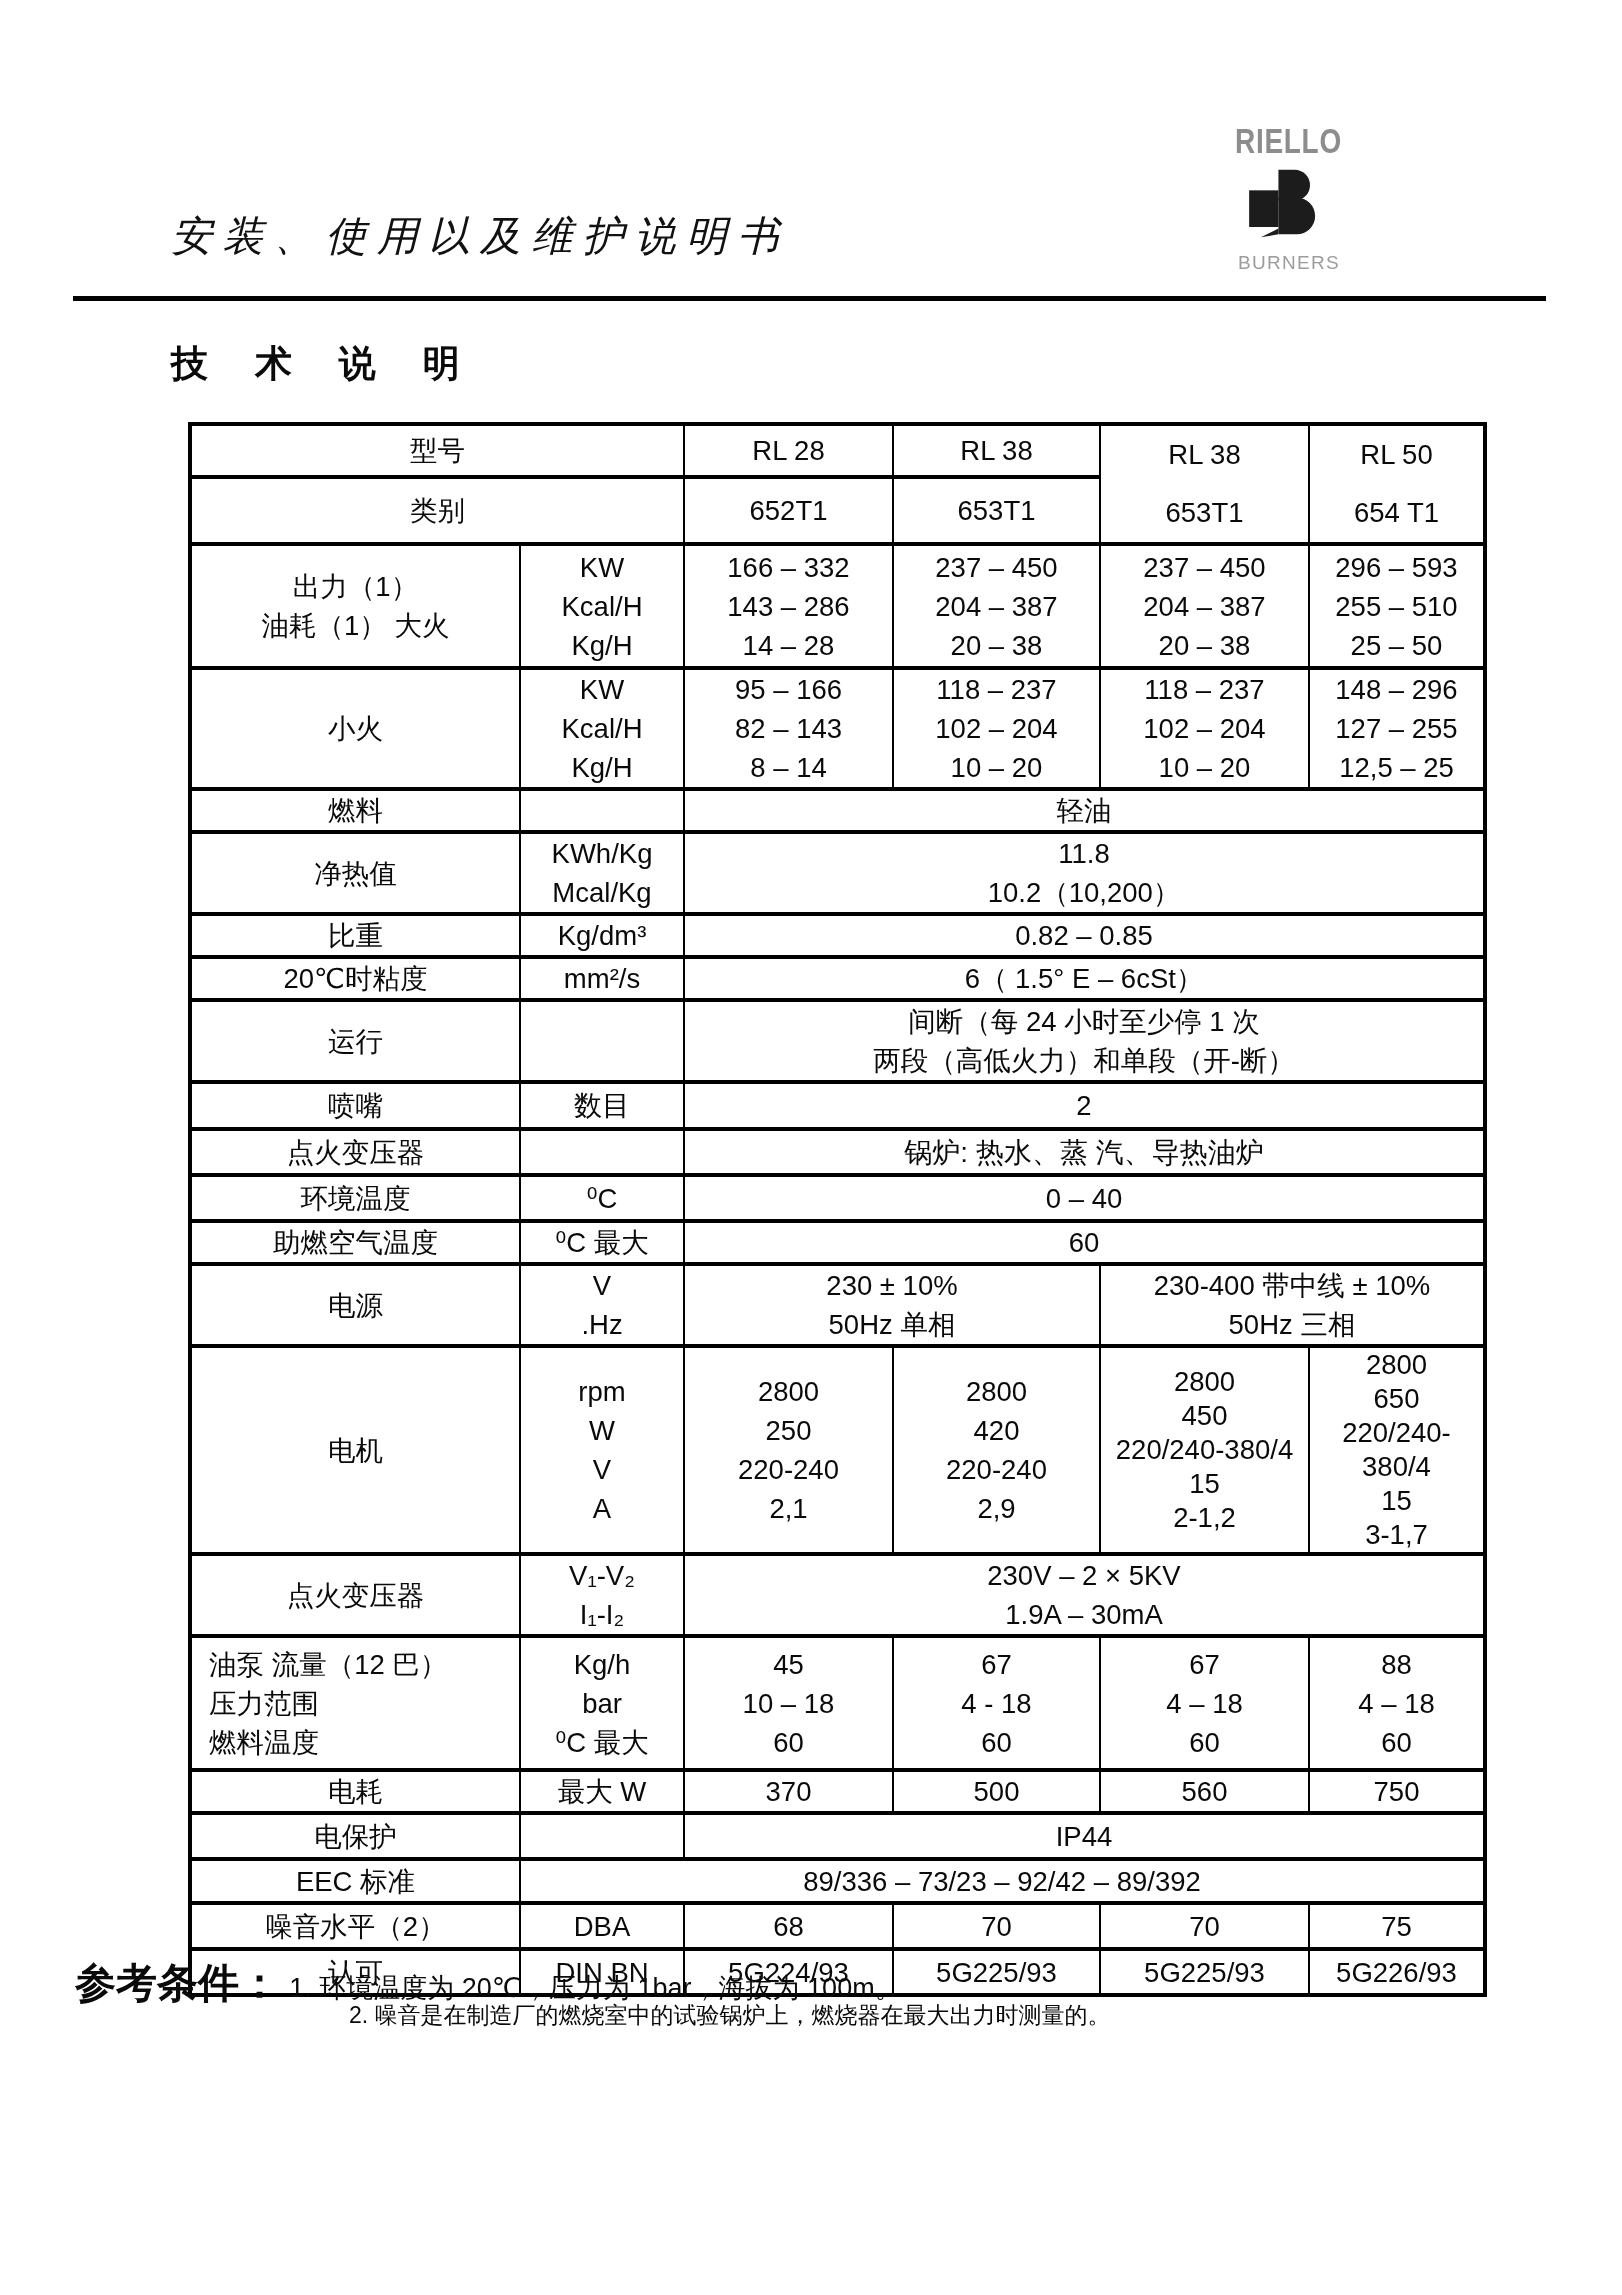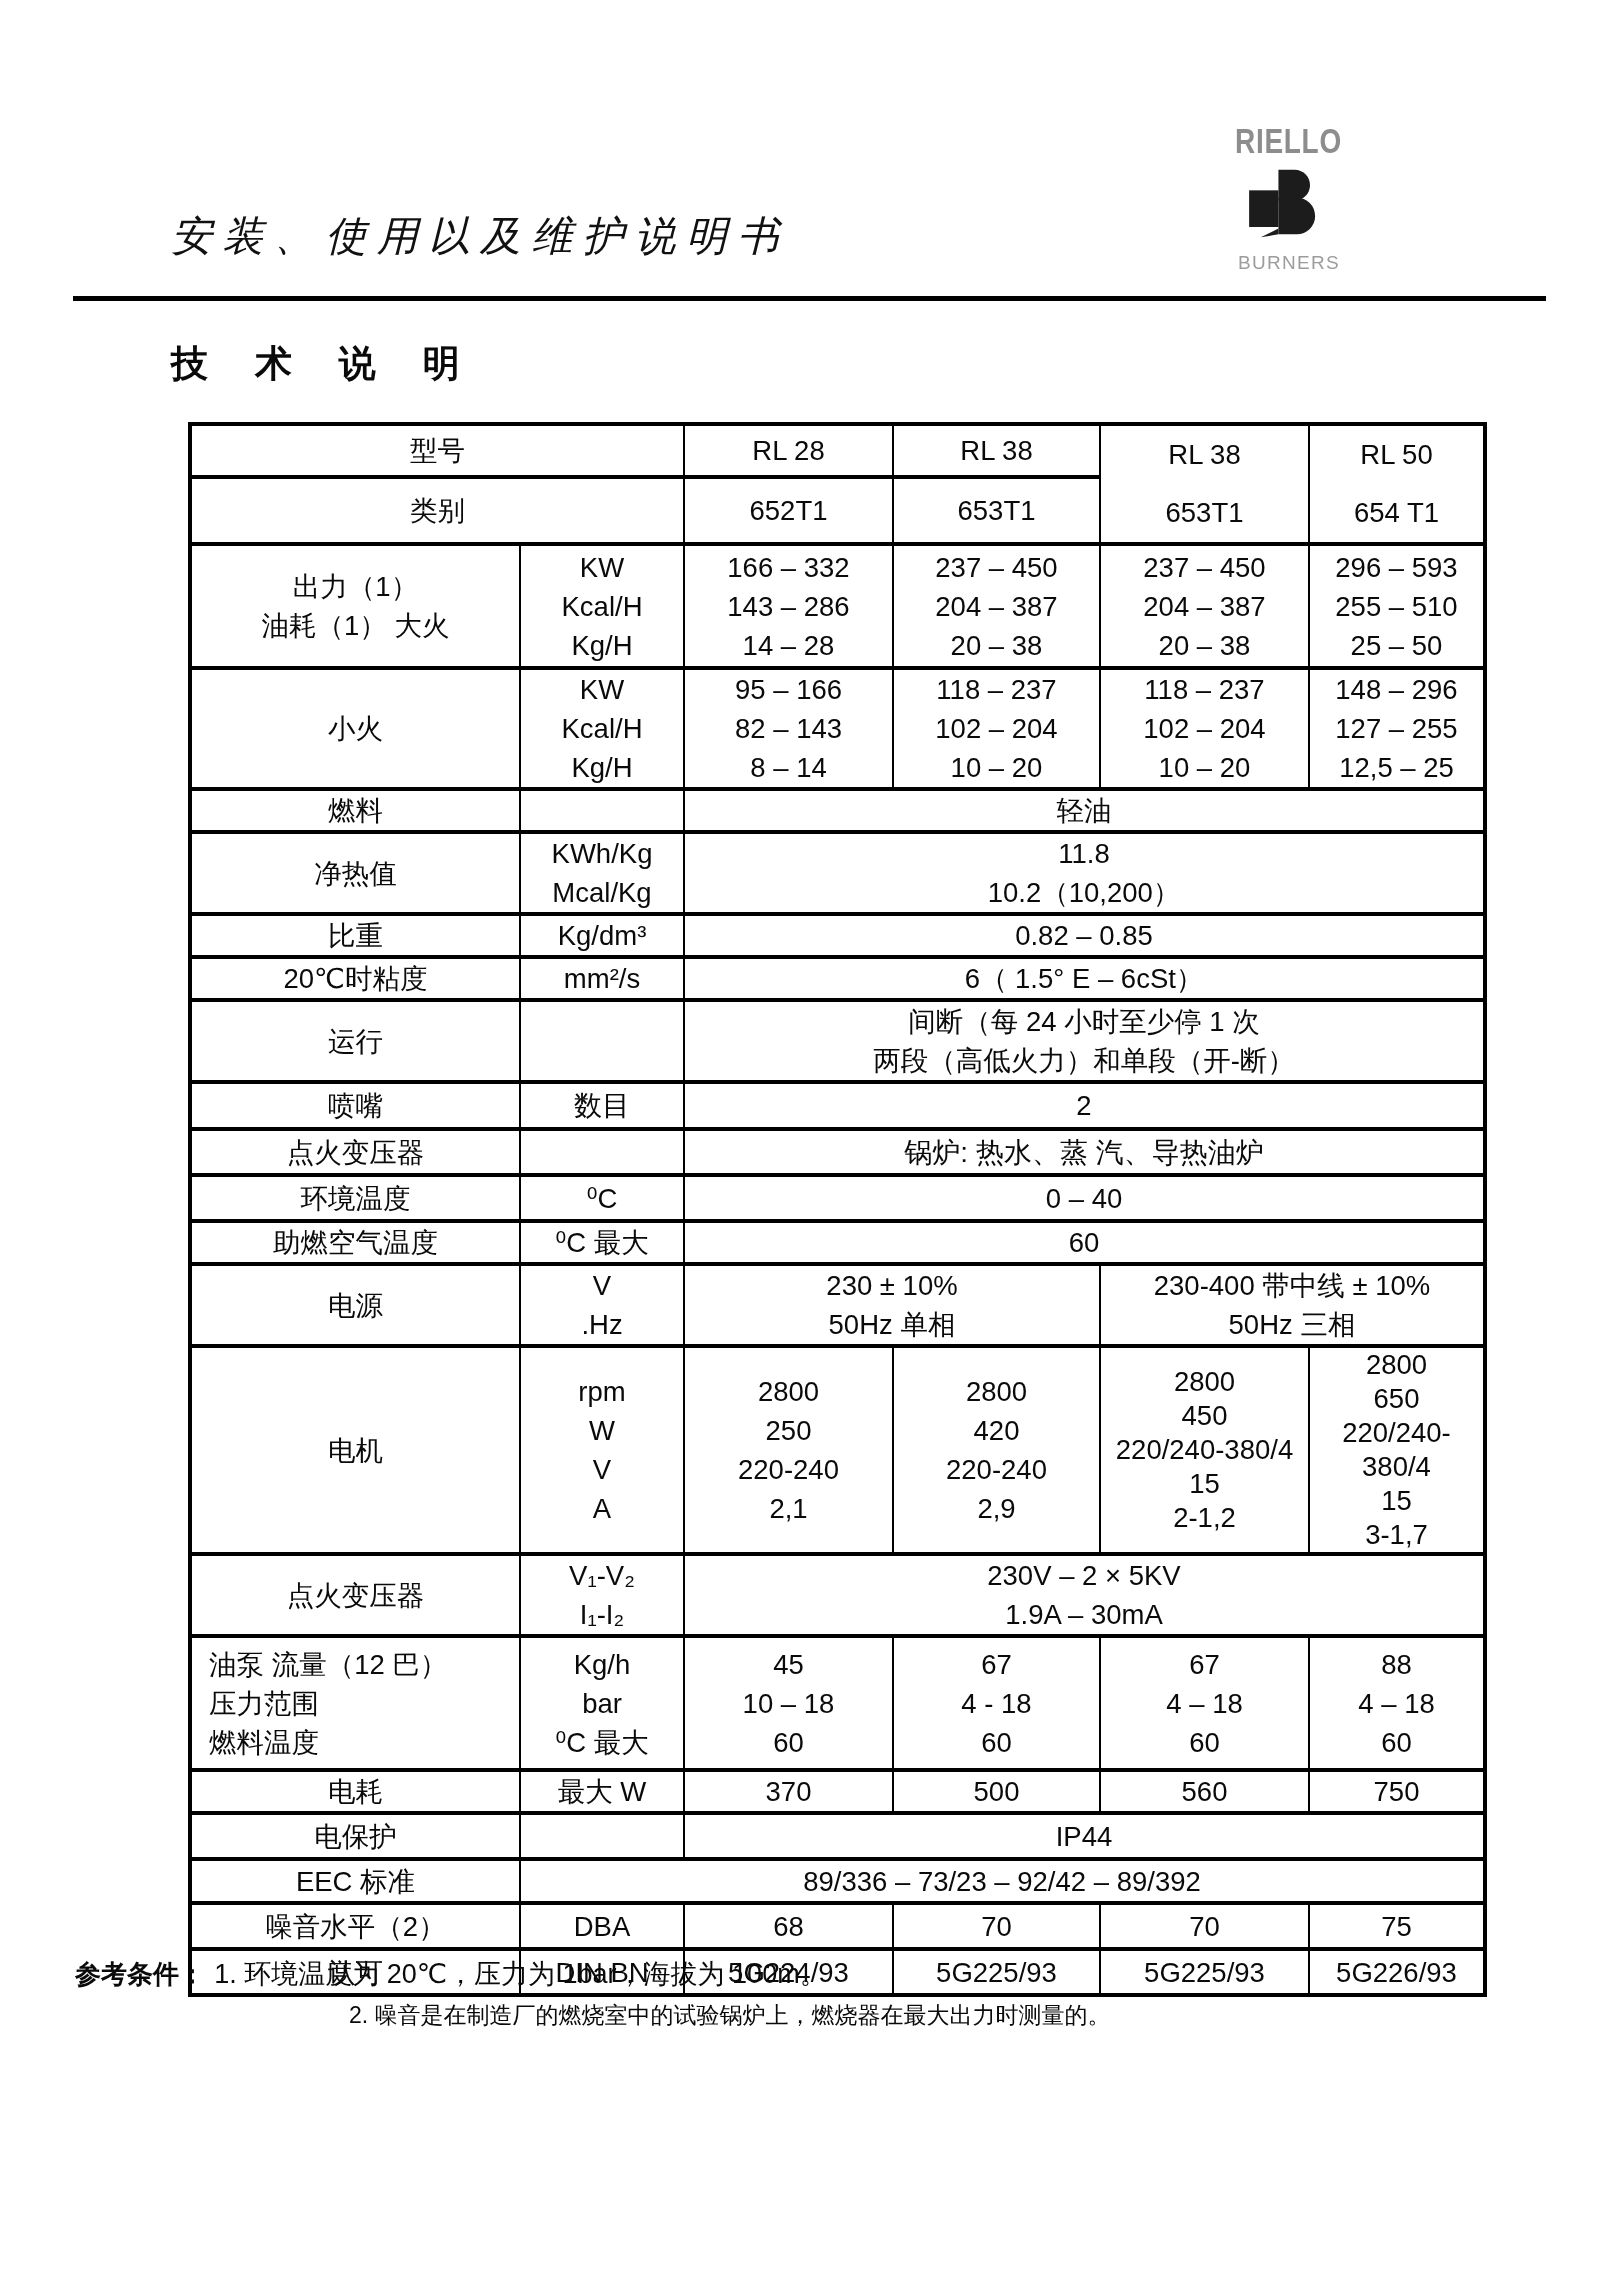--- a/index.html
+++ b/index.html
@@ -91,21 +91,21 @@
   .spec .lh52     { line-height: 34px; }
 
   
   .fn1 {
     position: absolute;
     left: 75px; top: 1956px;
     font-size: 27px;
     white-space: nowrap;
   }
   .fn1 .fn-label {
-    font-size: 26px;
+    font-size: 41px;
     font-weight: bold;
     margin-right: 9.2px;
   }
   .fn2 {
     position: absolute;
     left: 349px; top: 2000px;
     font-size: 23px;
     white-space: nowrap;
   }
 </style>

